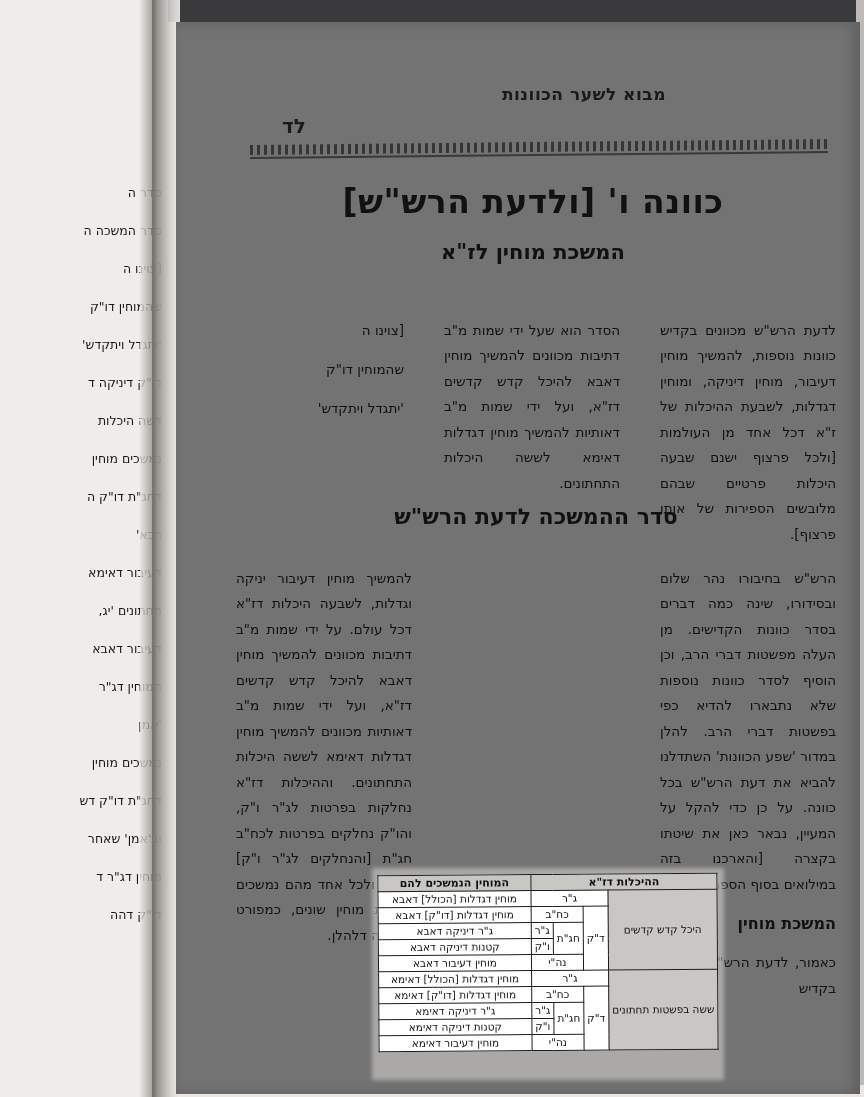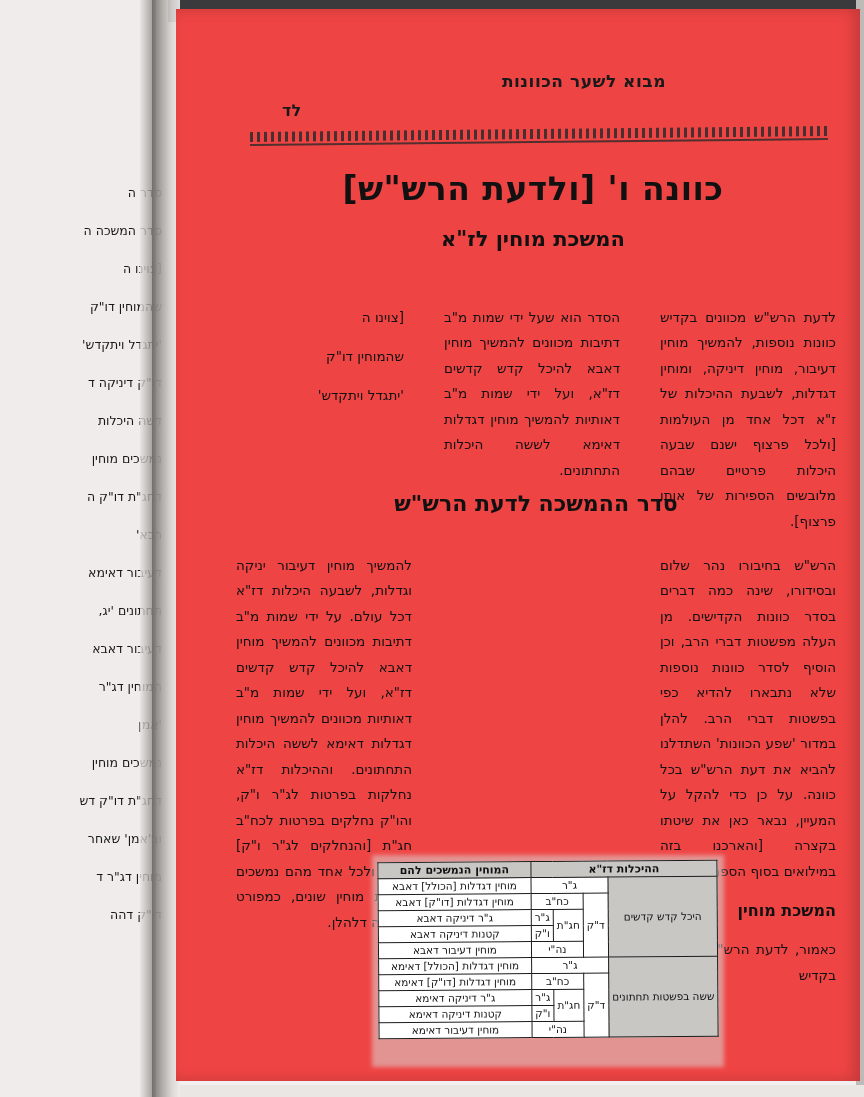--- a/index.html
+++ b/index.html
@@ -89,24 +89,24 @@
     bottom: 0;
     width: 864px;
     height: 12px;
     background: #e9e6e4;
   }
 
   
   .page {
     position: absolute;
     left: 176px;
-    top: 9px;
+    top: 22px;
     width: 684px;
     height: 1072px;
-    background: #ef4444;
+    background: #737373;
     direction: rtl;
     color: #111;
     box-shadow: -6px 0 14px rgba(0,0,0,.18) inset;
   }
   .page-inner {
     position: absolute;
     left: 14px;
     right: 24px;
     top: 0;
     bottom: 0;
@@ -118,21 +118,21 @@
     right: 170px;
     font-size: 17px;
     font-weight: bold;
     letter-spacing: .5px;
     color: #1a1a1a;
   }
   .folio {
     position: absolute;
     top: 92px;
     left: 92px;
-    font-size: 16px;
+    font-size: 20px;
     font-weight: bold;
     color: #1a1a1a;
   }
 
   .rule {
     position: absolute;
     top: 120px;
     right: 8px;
     left: 60px;
     height: 10px;

